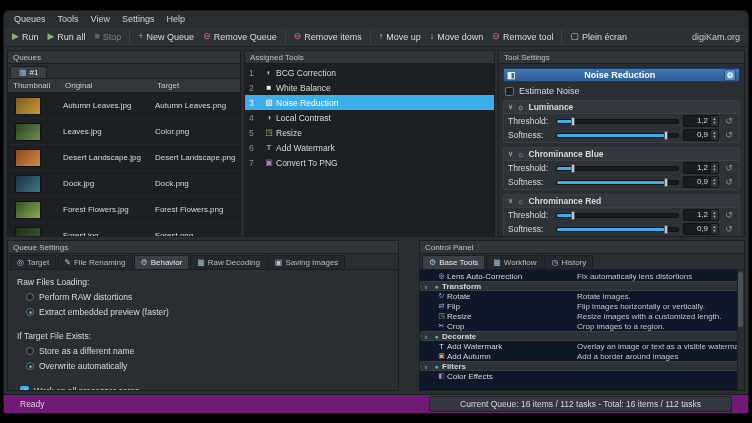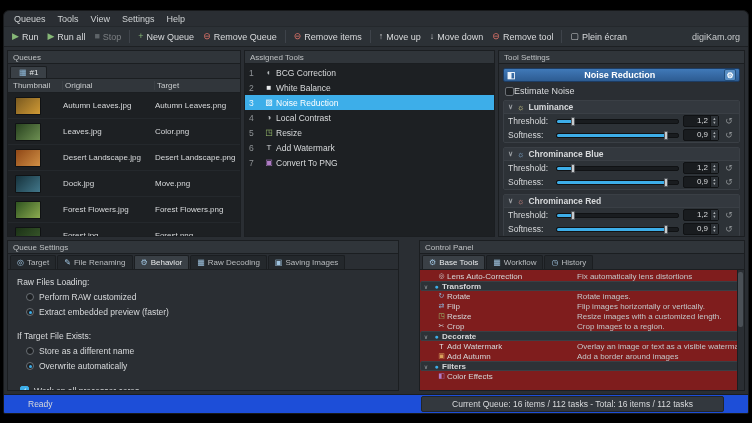--- a/index.html
+++ b/index.html
@@ -59,21 +59,21 @@
 
 .p-ts { width:247px }
 .ts-body { padding:4px; display:flex; flex-direction:column; gap:4px; overflow:hidden }
 .ts-header { height:16px; display:flex; align-items:center; gap:4px; padding:0 3px;
   background:linear-gradient(#4079b8,#2d5c92); border:1px solid #1d3c63; border-radius:2px;
   color:#fff; font-weight:bold; font-size:9px }
 .ts-header .title { flex:1; text-align:center }
 .ts-licon { font-size:9px; color:#eaf2fa }
 .ts-gear { font-size:8px; background:#5a8fc4; border:1px solid #24507e; border-radius:2px;
   width:12px; height:12px; display:flex; align-items:center; justify-content:center; color:#fff }
-.estimate { display:flex; align-items:center; font-size:9px; padding:0 2px }
+.estimate { display:flex; align-items:center; gap:5px; font-size:9px; padding:0 2px }
 .cbox { width:9px; height:9px; border:1px solid #6a6f74; background:#1d2023; border-radius:2px;
   display:flex; align-items:center; justify-content:center; font-size:7px; color:#fff }
 .cbox span { display:none }
 .cbox.on { background:#3daee9; border-color:#3daee9 }
 .cbox.on span { display:block }
 .group { border:1px solid #3a3f45; border-radius:2px; background:#2d3237 }
 .ghead { display:flex; align-items:center; gap:4px; height:13px; padding:0 4px;
   background:#33383e; border-bottom:1px solid #3a3f45; font-size:8.5px; font-weight:bold }
 .garrow { color:#9a9ea2; font-size:7px }
 .gicon { font-size:8px }
@@ -102,34 +102,34 @@
 .qs-body { flex:1; padding:7px 9px; font-size:8.5px; display:flex; flex-direction:column; gap:4px }
 .qs-label { color:#d8dadc }
 .opt { display:flex; align-items:center; gap:5px; margin-left:9px; height:11px }
 .opt.lone { margin-left:3px; margin-top:10px }
 .gap { height:6px }
 .radio { width:8px; height:8px; border:1px solid #6a6f74; border-radius:50%; background:#1d2023; position:relative; flex:none }
 .radio.on::after { content:""; position:absolute; left:2px; top:2px; width:3px; height:3px; border-radius:50%; background:#3daee9 }
 
 
 .p-cp { flex:1 }
-.tree { flex:1; background:#7f1d1d; overflow:hidden; padding-top:1px; position:relative }
+.tree { flex:1; background:#0f172a; overflow:hidden; padding-top:1px; position:relative }
 .trow { display:flex; align-items:center; height:10px; font-size:8px; color:#d4d6d8 }
 .trow .exp { width:10px; text-align:center; color:#9a9ea2; font-size:6px }
 .trow.group .tname { font-weight:bold; width:auto }
 .trow .icn { width:11px; text-align:center; font-size:7px }
 .trow.item { padding-left:16px }
 .tname { width:130px; white-space:nowrap; overflow:hidden }
 .tdesc { flex:1; white-space:nowrap; overflow:hidden; color:#c3c6c8 }
 .vscroll { position:absolute; right:0; top:0; bottom:0; width:7px; background:#2a2e33; border-left:1px solid #1b1e21 }
 .vthumb { position:absolute; top:2px; right:1px; width:5px; height:55px; background:#4a5056; border-radius:2px }
 
 
-.statusbar { display:flex; align-items:center; height:19px; padding:0 24px; border-top:1px solid #1b1e21;
-  background:#1d4ed8; font-size:8.5px }
+.statusbar { display:flex; align-items:center; height:19px; padding:0 16px; border-top:1px solid #1b1e21;
+  background:#701a75; font-size:8.5px }
 .status-box { margin-left:auto; background:#33383e; border:1px solid #22262a; border-radius:2px;
   padding:2px 30px; color:#d8dadc; white-space:nowrap }
 </style>
 </head>
 <body>
 
 <div class="window">
 
   <div class="menubar">
     <span class="menu-item">Queues</span>
@@ -215,21 +215,21 @@
             <span class="cell">Color.png</span>
           </div>
           <div class="qrow">
             <span class="thumb" style="background: linear-gradient(135deg, rgb(143, 71, 22), rgb(208, 143, 69));"></span>
             <span class="cell">Desert Landscape.jpg</span>
             <span class="cell">Desert Landscape.png</span>
           </div>
           <div class="qrow">
             <span class="thumb" style="background: linear-gradient(135deg, rgb(22, 50, 60), rgb(66, 119, 138));"></span>
             <span class="cell">Dock.jpg</span>
-            <span class="cell">Move.png</span>
+            <span class="cell">Dock.png</span>
           </div>
           <div class="qrow">
             <span class="thumb" style="background: linear-gradient(135deg, rgb(47, 84, 32), rgb(140, 171, 80));"></span>
             <span class="cell">Forest Flowers.jpg</span>
             <span class="cell">Forest Flowers.png</span>
           </div>
           <div class="qrow">
             <span class="thumb" style="background: linear-gradient(135deg, rgb(27, 49, 22), rgb(60, 92, 45));"></span>
             <span class="cell">Forest.jpg</span>
             <span class="cell">Forest.png</span>
@@ -437,21 +437,21 @@
             </span>
           <span class="tab">
             <span class="ticn">▣</span>
             <span>Saving Images</span>
             </span>
         </div>
         <div class="qs-body">
           <div class="qs-label">Raw Files Loading:</div>
           <div class="opt">
             <span class="radio"></span>
-            <span>Perform RAW customized</span>
+            <span>Perform RAW distortions</span>
           </div>
           <div class="opt">
             <span class="radio on"></span>
             <span>Extract embedded preview (faster)</span>
           </div>
           <div class="gap"></div>
           <div class="qs-label">If Target File Exists:</div>
           <div class="opt">
             <span class="radio"></span>
             <span>Store as a different name</span>

